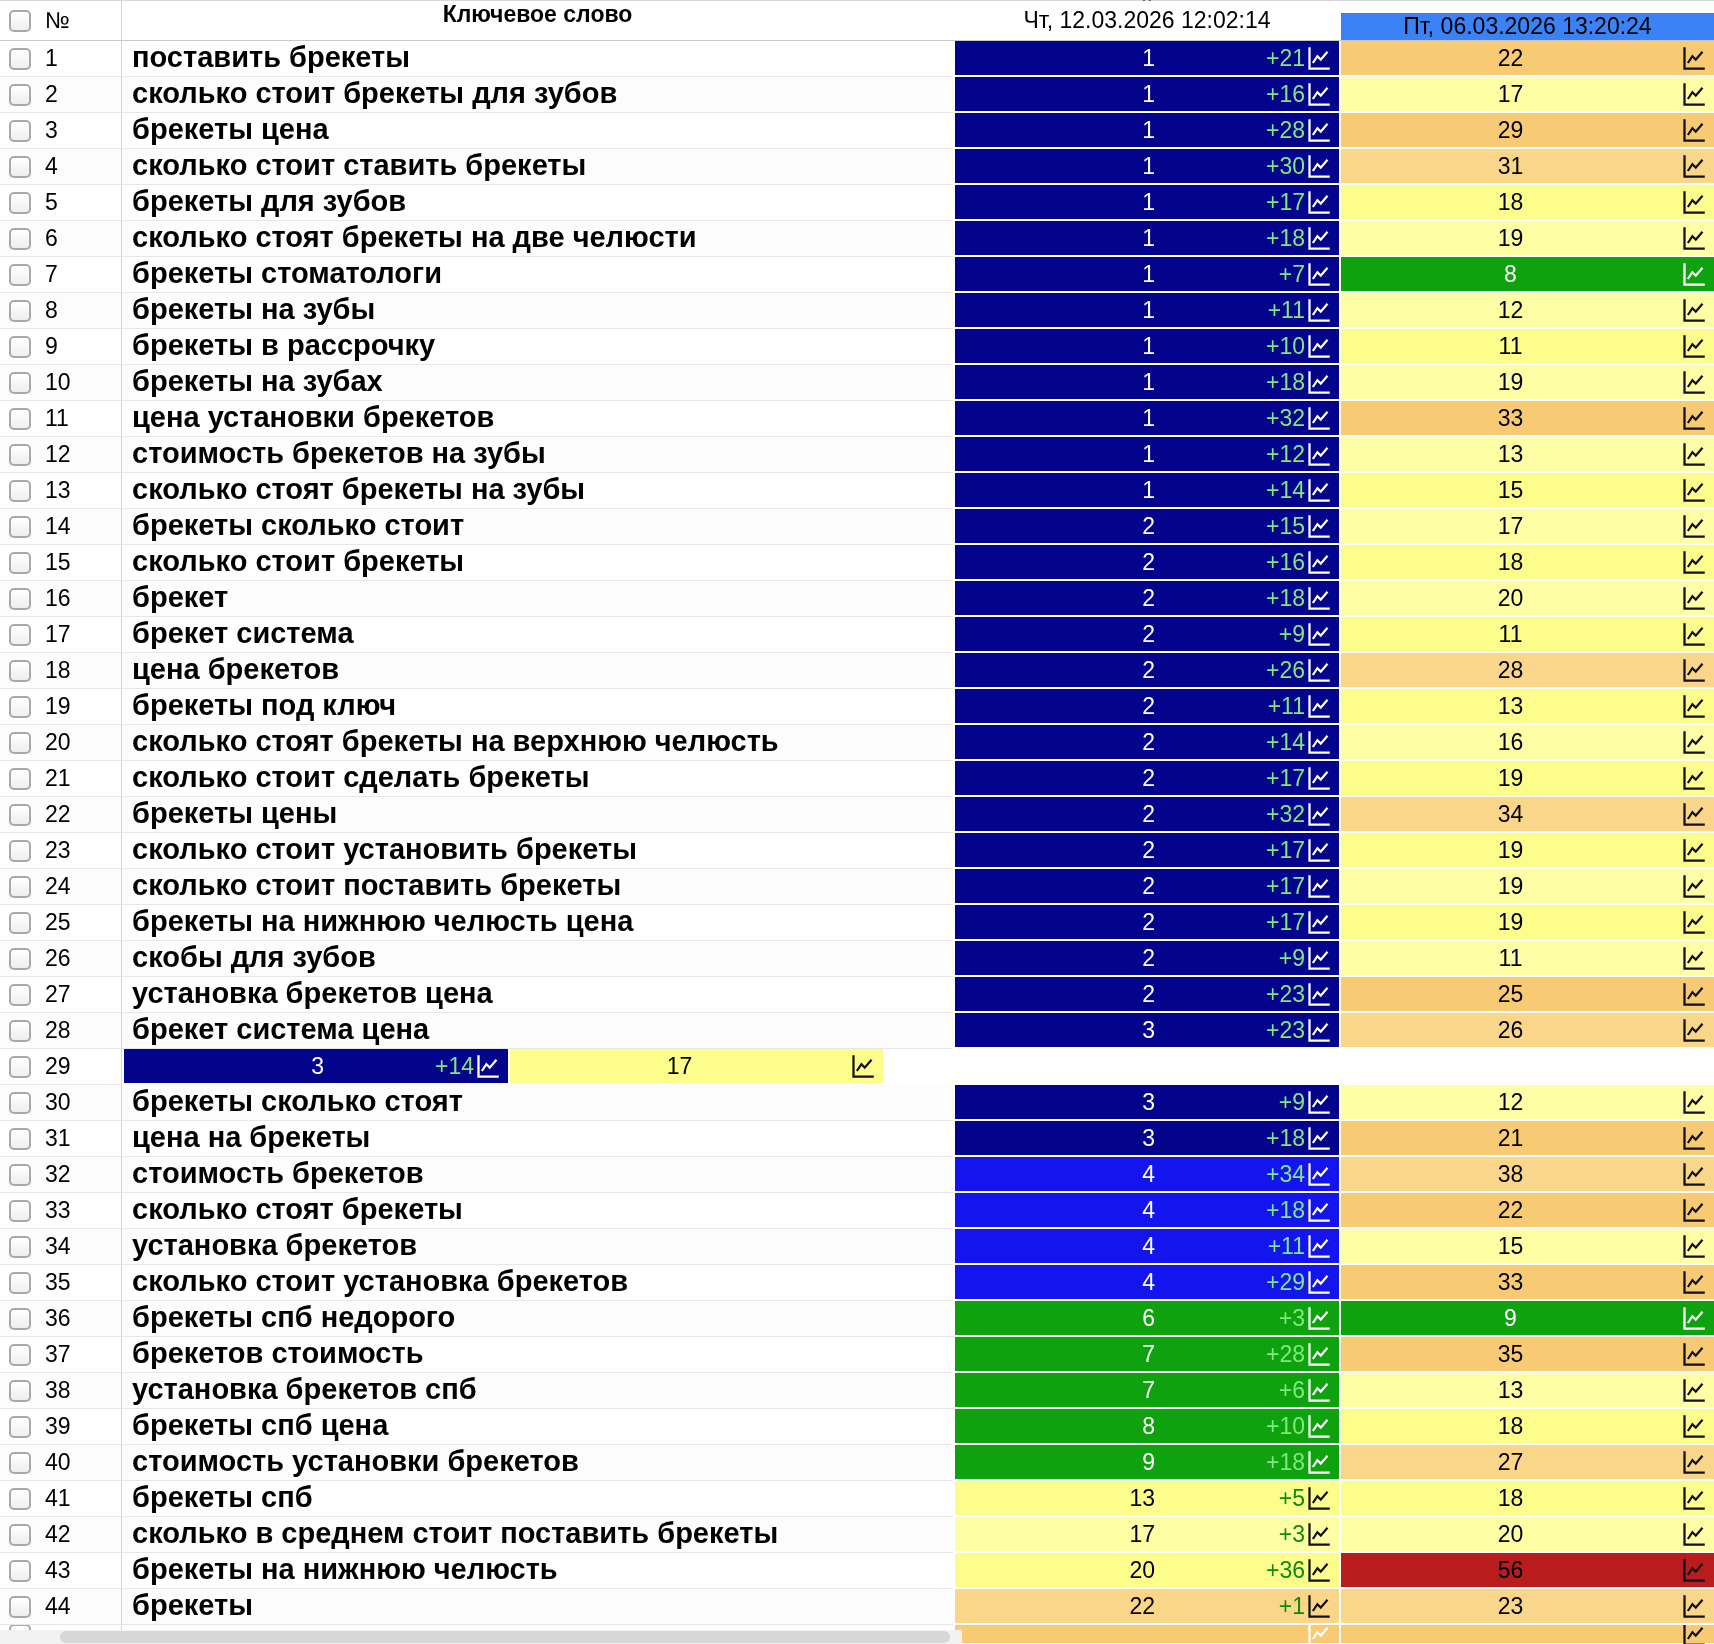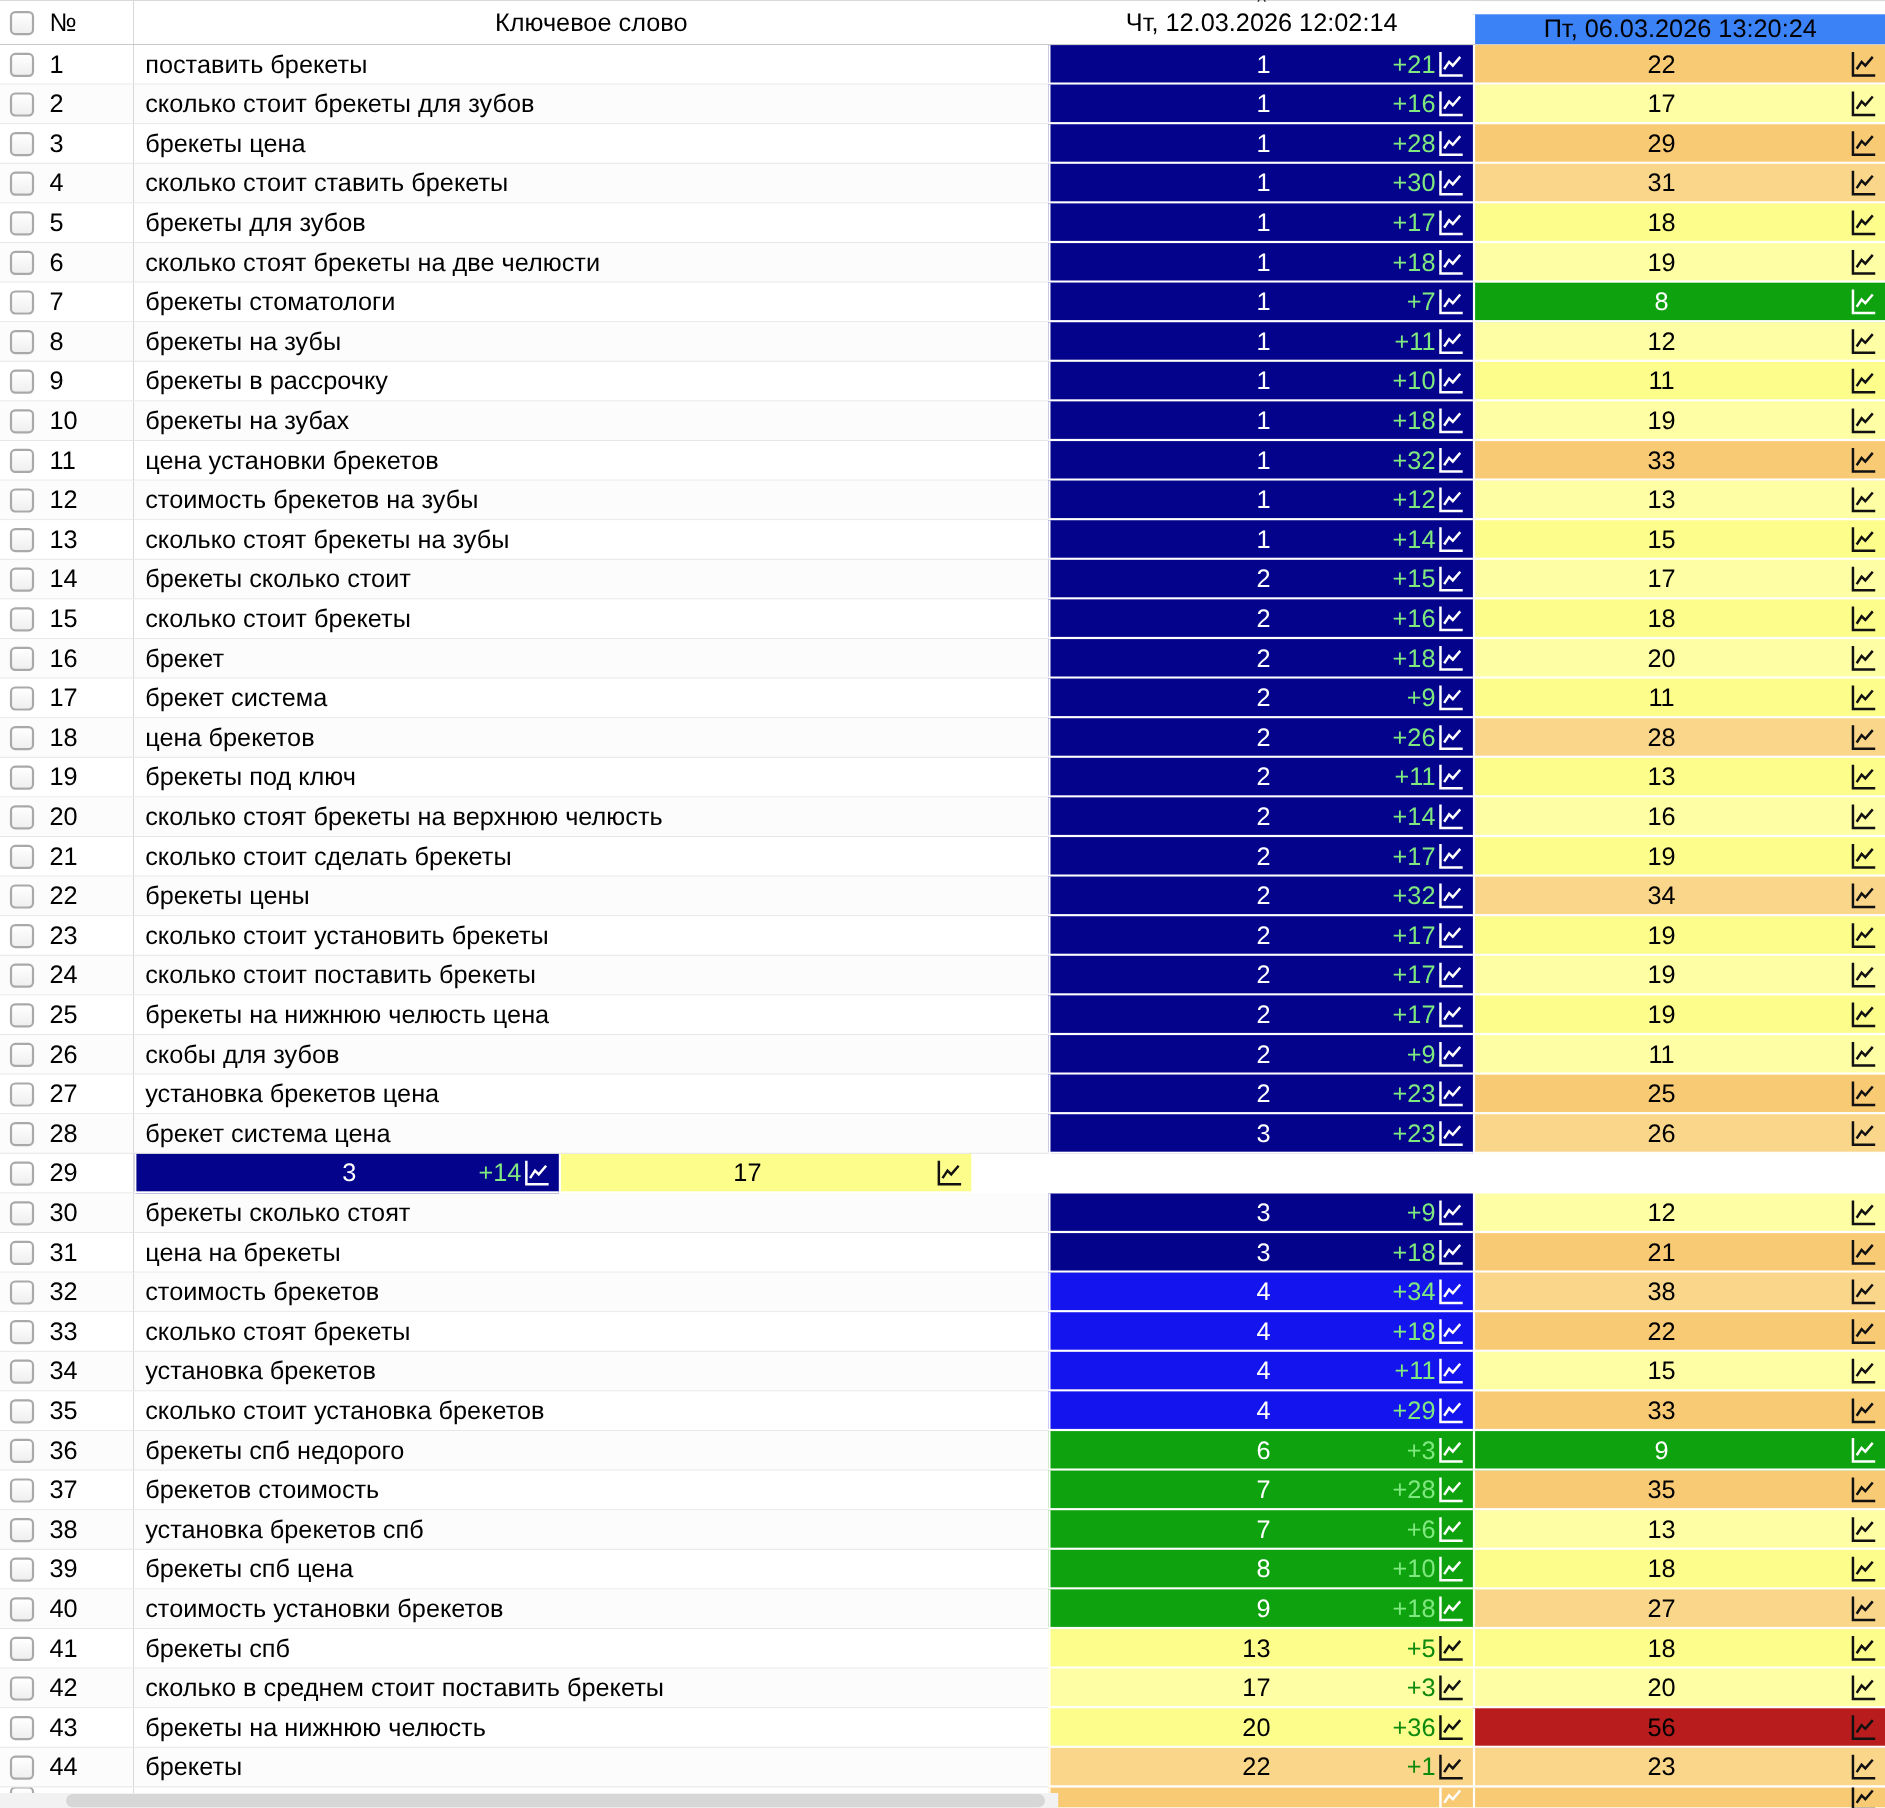--- a/index.html
+++ b/index.html
@@ -4,33 +4,33 @@
 <style>
   html,body{margin:0;padding:0;background:#fff;}
   body{width:1714px;height:1644px;position:relative;overflow:hidden;
        font-family:"Liberation Sans","DejaVu Sans",sans-serif;color:#000;}
   .table{position:absolute;left:0;top:0;width:1714px;border-top:1px solid #D9D9D9;}
   .row{display:flex;height:36px;box-sizing:border-box;align-items:stretch;}
   .hdr{height:40px;border-bottom:1px solid #C9C9C9;}
   
   .seg-num{width:122px;box-sizing:border-box;display:flex;align-items:center;
            border-right:1px solid #D4D4D4;border-bottom:1px solid #E7E7E7;background:#fff;}
-  .seg-kw{width:831px;box-sizing:border-box;display:flex;align-items:center;
-          border-bottom:1px solid #E7E7E7;background:#fff;padding-left:10px;}
+  .seg-kw{width:831px;box-sizing:border-box;display:flex;
+          border-bottom:1px solid #E7E7E7;background:#fff;padding-left:10px;font-weight:bold;}
   .seg-p1{width:386px;box-sizing:border-box;display:flex;align-items:center;
           border-left:2px solid #FFF;border-bottom:2px solid #FFF;position:relative;}
   .seg-p2{width:375px;box-sizing:border-box;display:flex;align-items:center;
           border-left:2px solid #FFF;border-bottom:2px solid #FFF;}
   .hdr .seg-num,.hdr .seg-kw,.hdr .seg-p1,.hdr .seg-p2{background:#fff;border-bottom:none;}
   .hdr .seg-kw{justify-content:center;padding-left:0;}
   .hdr .seg-p1,.hdr .seg-p2{justify-content:center;border-left:2px solid #fff;}
   .row.zebra .seg-num,.row.zebra .seg-kw{background:#FCFCFC;}
   
   .numlbl{font-size:23px;margin-left:14px;}
-  .kwtxt{font-size:23px;}
+  .kwtxt{font-size:29px;}
   .hdrtxt{font-size:23px;}
   .caret{position:absolute;top:-4px;left:50%;transform:translateX(-50%);
          font-size:17px;line-height:10px;color:#222;}
   
   .cb{width:22px;height:22px;margin-left:9px;border:2px solid #A9A9A9;border-radius:5px;
       background:linear-gradient(#FFFFFF,#EFEFEF);box-sizing:border-box;flex:0 0 auto;}
   
   .pos{width:200px;text-align:right;font-size:23px;flex:0 0 auto;}
   .chg{flex:1;text-align:right;font-size:23px;padding-left:10px;}
   .val{flex:1;text-align:center;font-size:23px;}

